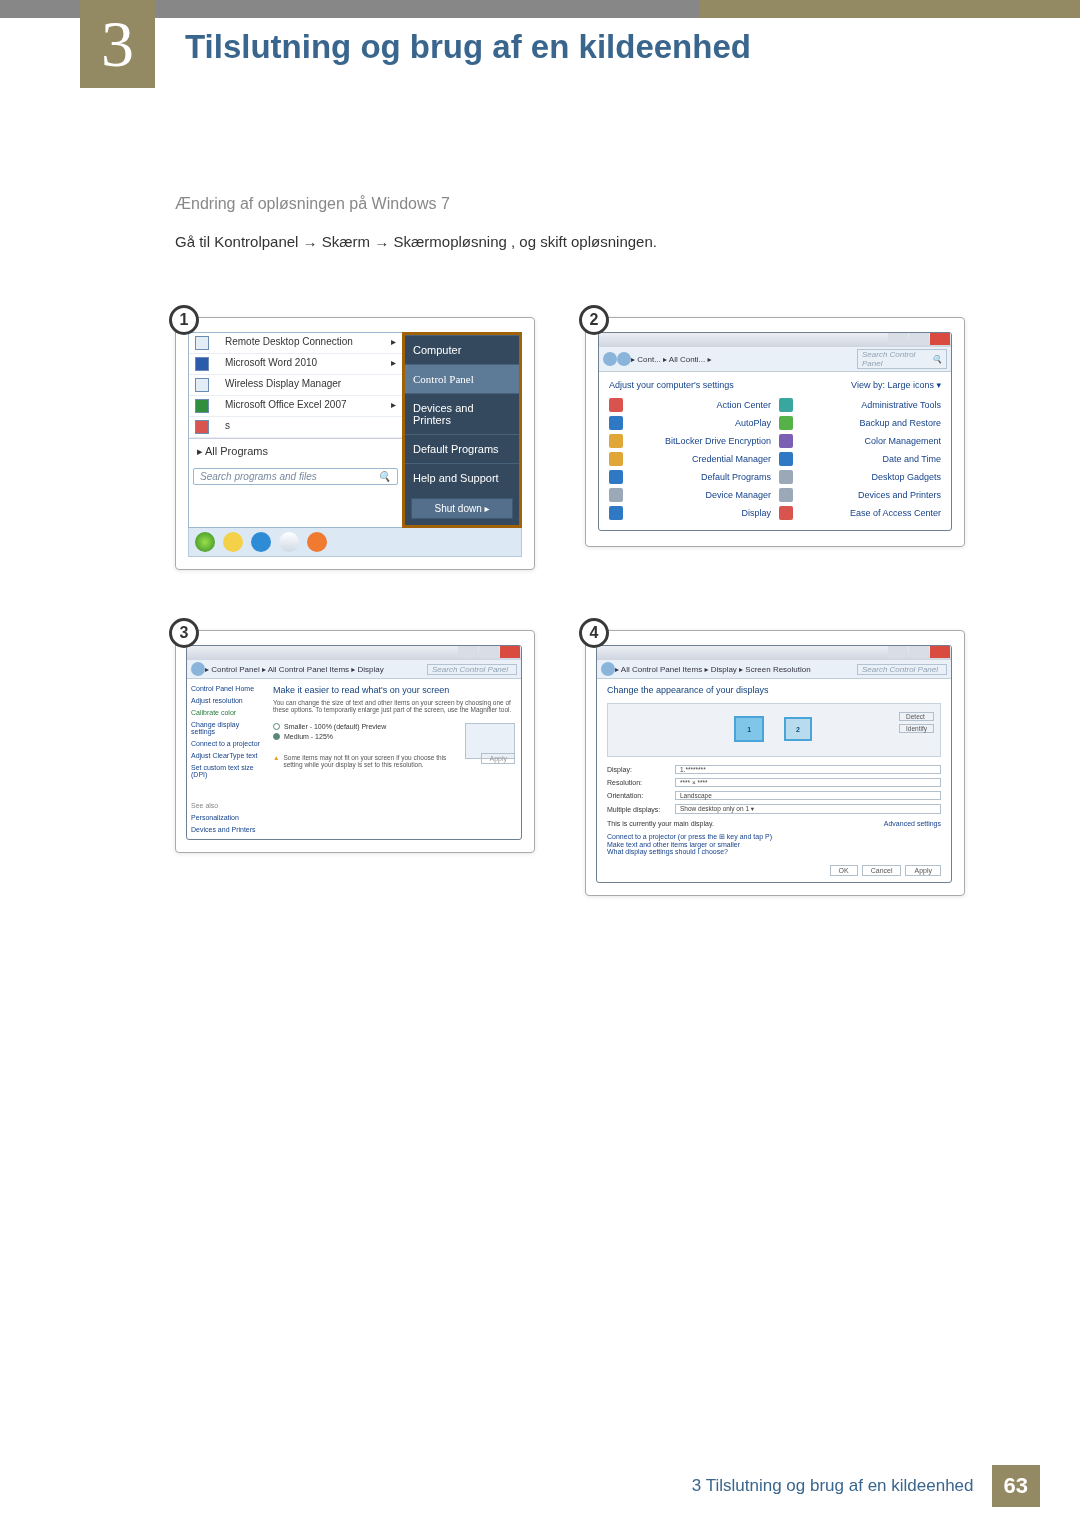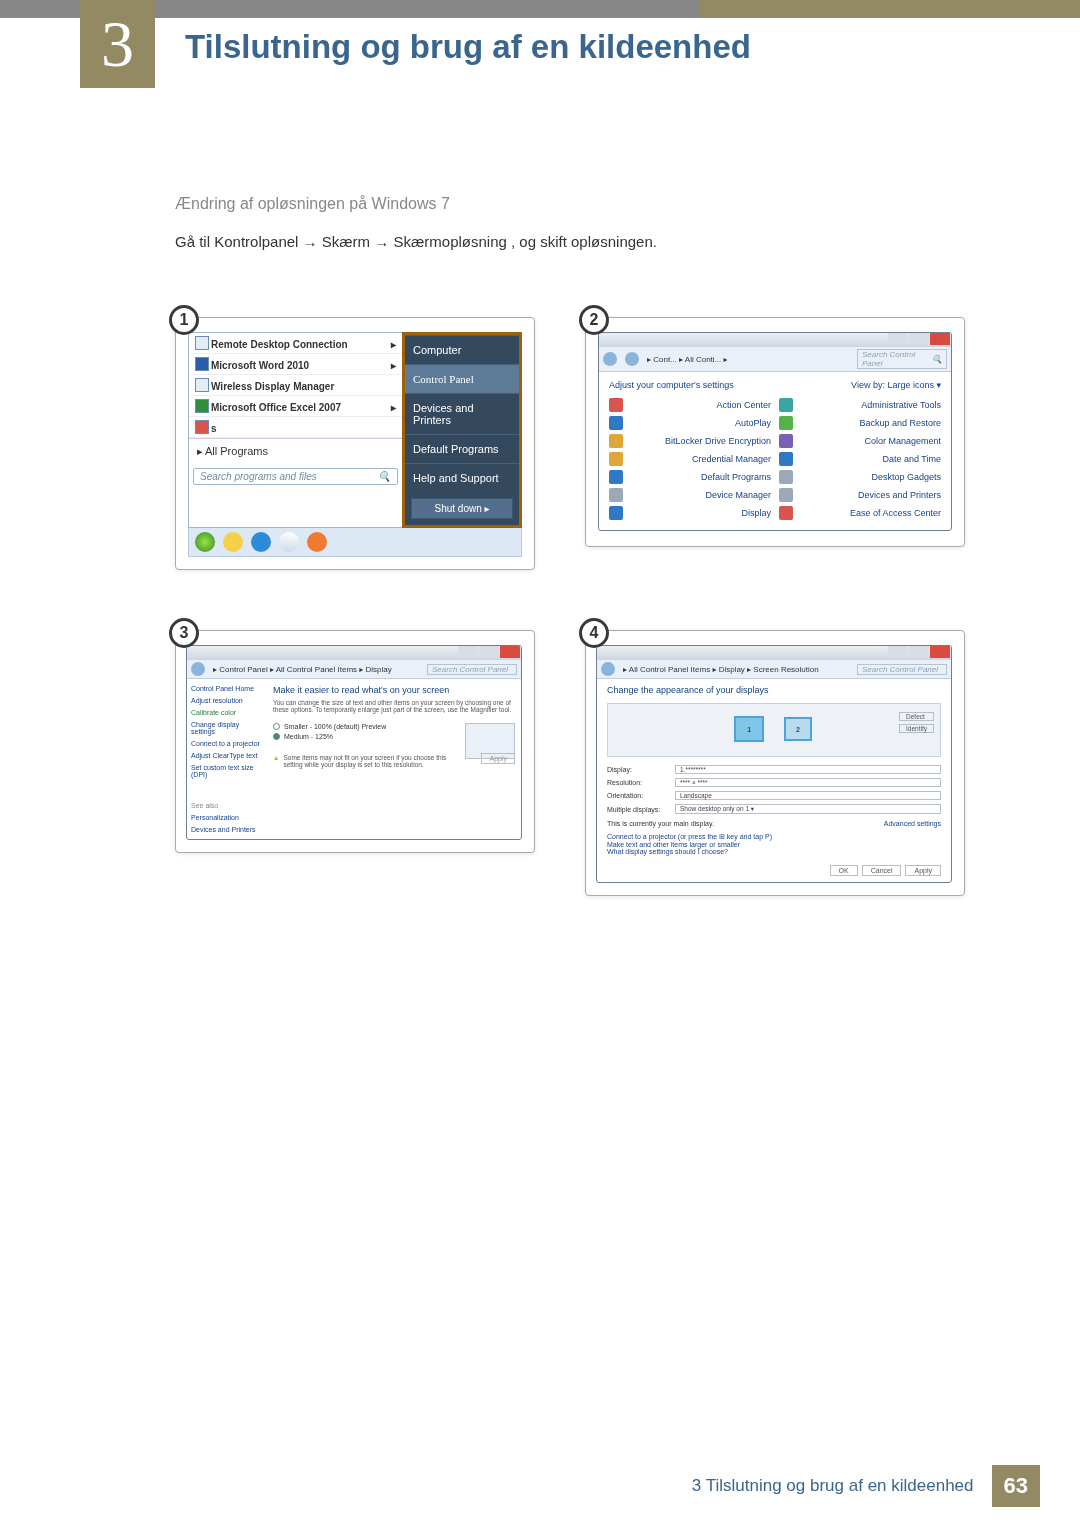--- a/index.html
+++ b/index.html
@@ -83,42 +83,42 @@
     font-size:10px;
   }
   .panel.tall{min-height:230px;}
   .panel.short{min-height:185px;padding-left:10px;}
 
   
   .sm{display:flex;flex-direction:column;gap:0;}
   .sm-body{display:flex;}
   .sm-left{flex:1;background:#fff;border:1px solid #9db7cf;border-right:none;}
   .sm-right{width:120px;background:#34495e;color:#fff;border:3px solid #a16207;}
-  .sm-item{display:flex;align-items:flex-end;gap:2px;font-size:10px;padding:3px 6px;border-bottom:1px solid #e8eef4;font-weight:bold;}
+  .sm-item{display:flex;align-items:flex-start;gap:16px;font-size:10px;padding:3px 6px;border-bottom:1px solid #e8eef4;}
   .sm-item .ico{width:14px;height:14px;border:1px solid #6b8db3;background:#e3edf6;display:inline-block;}
   .sm-all{font-size:11px;padding:6px 8px;border-top:1px solid #ccd;}
   .sm-search{display:flex;align-items:center;border:1px solid #9db7cf;margin:4px;padding:2px 6px;border-radius:2px;font-style:italic;color:#7a8aa0;justify-content:space-between;}
   .sm-search .mag{color:#9cb3cc;}
   .sm-right-item{font-size:11px;padding:8px 8px;border-top:1px solid #47617b;}
   .sm-right-item.hl{background:#5d7a97;font-family:Liberation Serif, serif;}
   .sm-shut{font-size:10px;margin:6px;padding:4px 8px;background:#546f8b;border:1px solid #3f5871;text-align:center;}
   .taskbar{display:flex;gap:8px;padding:4px 6px;background:#dce8f3;border:1px solid #b5c9da;border-top:none;}
   .tb-ico{width:20px;height:20px;border-radius:50%;}
   .tb1{background:radial-gradient(circle,#9be04a,#2f8a24);}
   .tb2{background:#f4d149;}
   .tb3{background:#2e8cd6;}
   .tb4{background:linear-gradient(#fff,#cfd9e6);}
   .tb5{background:#f07a2f;}
 
   
   .win-chrome{border:1px solid #6d7f91;border-radius:3px;overflow:hidden;}
   .win-title{height:14px;display:flex;justify-content:flex-end;background:linear-gradient(#eceef4,#cfd5e0);}
   .win-btn{width:20px;height:12px;margin-right:1px;background:#d9dde6;}
   .win-btn.cls{background:#d94b3f;}
-  .win-addr{display:flex;align-items:center;gap:8px;padding:2px 4px;font-size:8px;color:#334;border-bottom:1px solid #c0cddb;background:#eaf0f7;}
+  .win-addr{display:flex;align-items:center;gap:0;padding:2px 4px;font-size:8px;color:#334;border-bottom:1px solid #c0cddb;background:#eaf0f7;}
   .nav-arrow{width:14px;height:14px;border-radius:50%;background:#8bb4db;}
   .win-addr .crumb{flex:1;}
   .win-addr .searchbox{width:90px;border:1px solid #b4c3d4;padding:0 4px;color:#91a2b4;font-style:italic;display:flex;justify-content:space-between;align-items:center;}
   .cp-hdr{display:flex;justify-content:space-between;font-size:9px;color:var(--link);padding:8px 10px;}
   .cp-grid{display:grid;grid-template-columns:1fr 1fr;gap:4px 8px;padding:0 10px 10px;}
   .cp-it{display:flex;align-items:center;gap:6px;font-size:9px;color:var(--link);justify-content:space-between;}
   .cp-it .cico{width:14px;height:14px;border-radius:2px;}
   .c-red{background:#d9534f;} .c-blue{background:#2f78c4;} .c-teal{background:#3aa6a0;}
   .c-gold{background:#e0a637;} .c-grey{background:#9aa8b7;} .c-green{background:#55b148;}
   .c-purp{background:#7a5fb3;}

